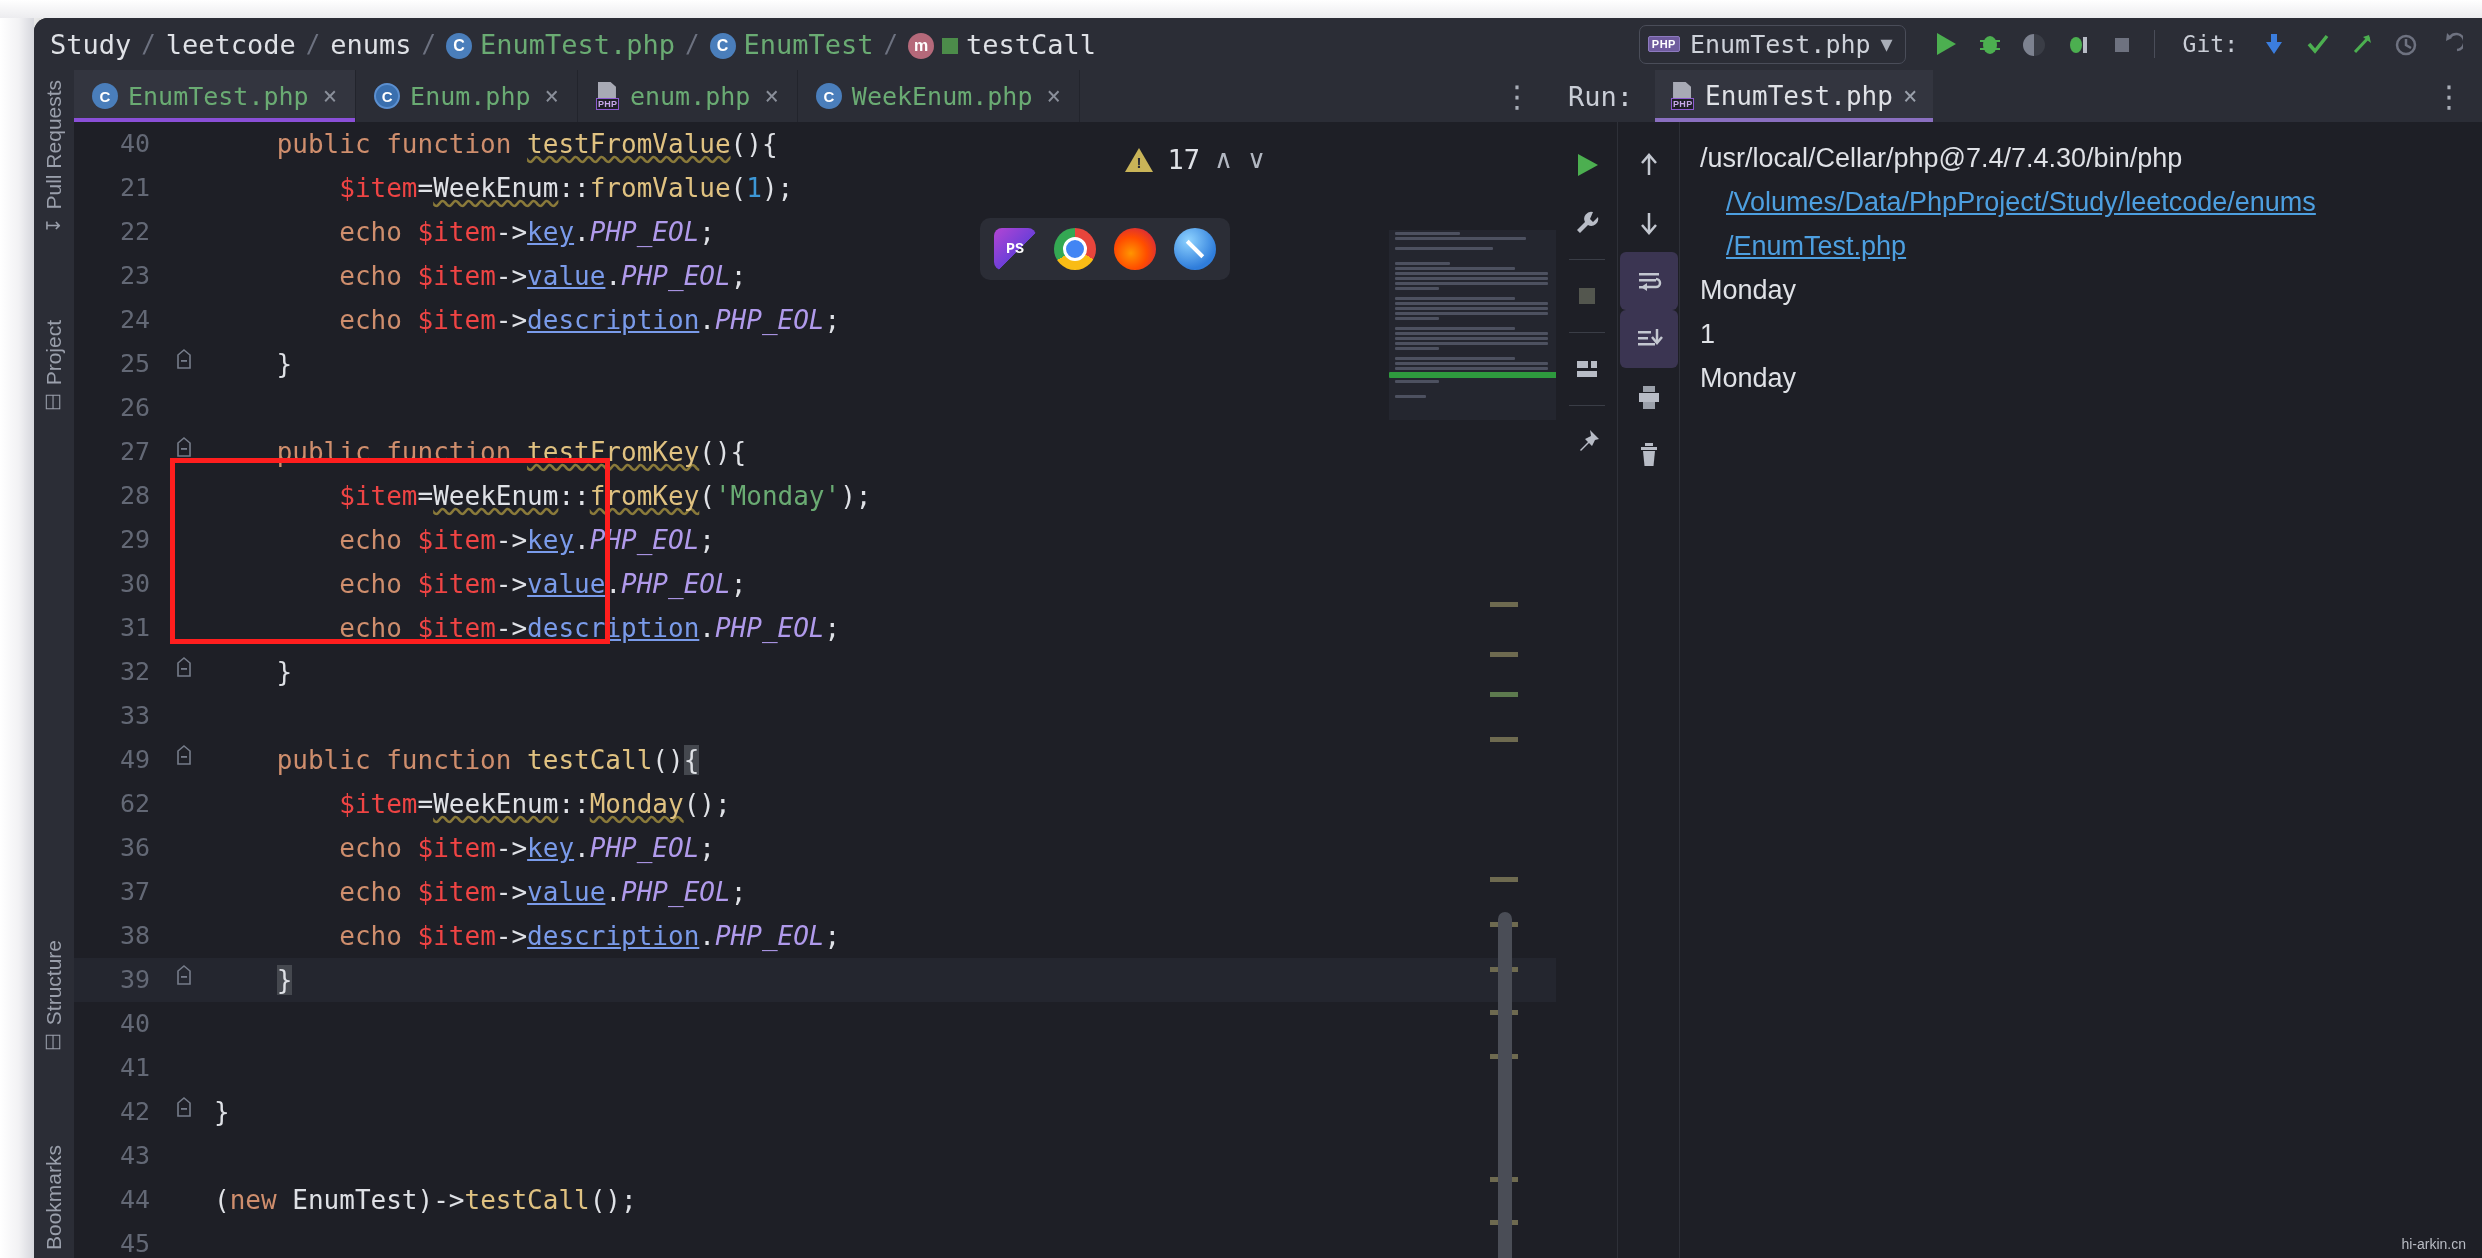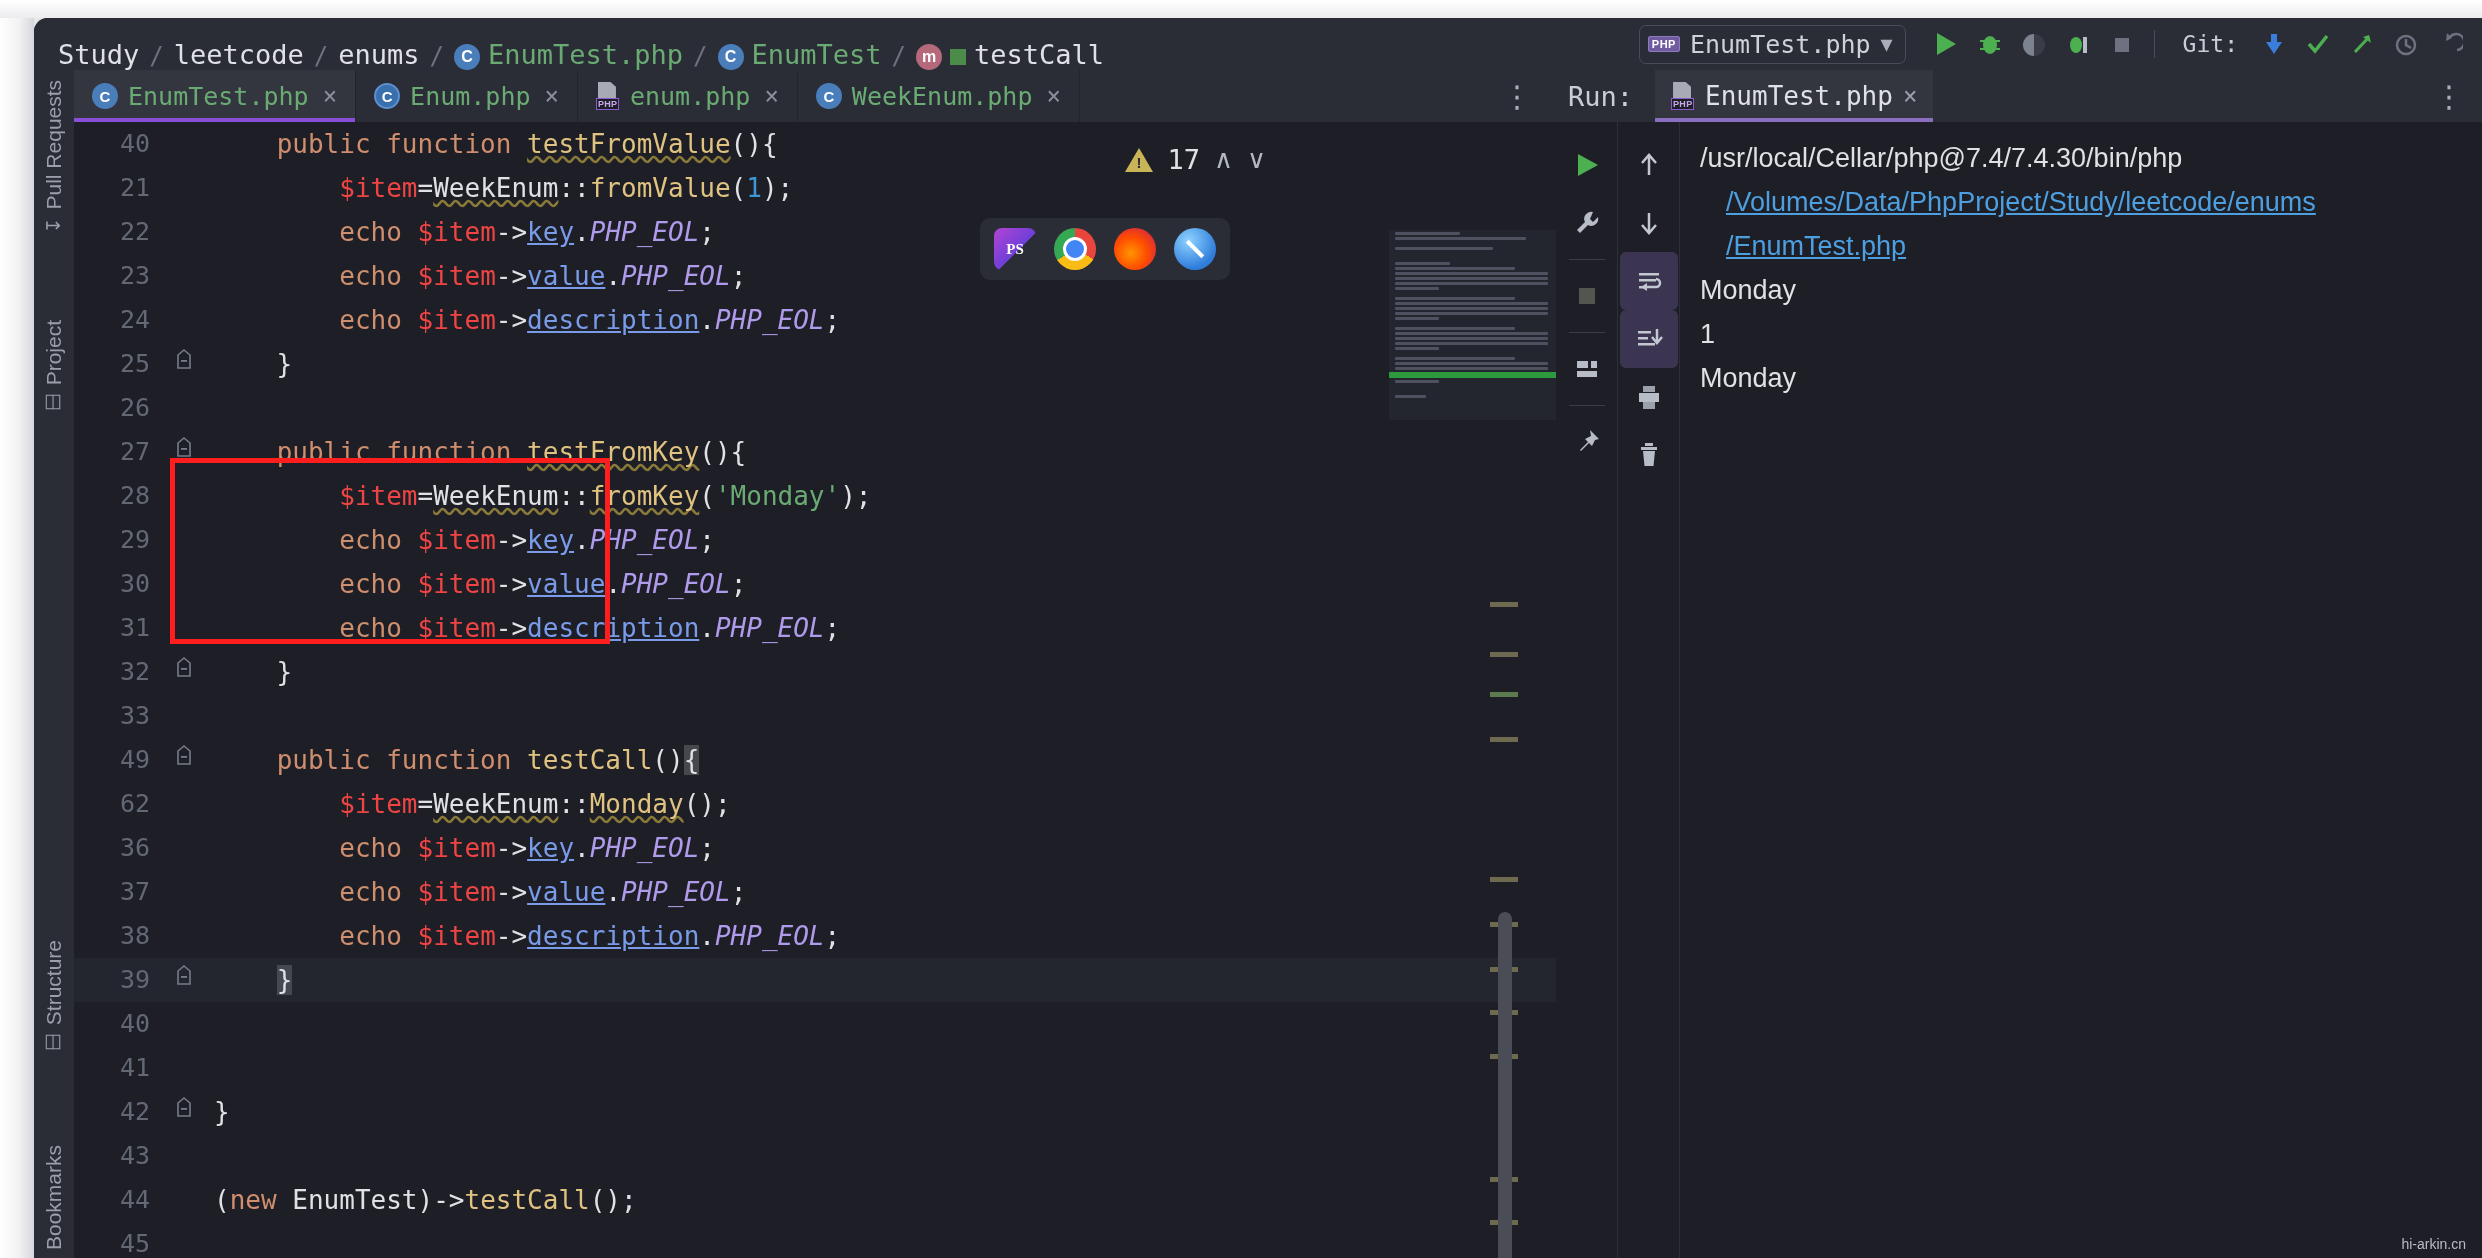--- a/index.html
+++ b/index.html
@@ -27,22 +27,22 @@
     border-radius: 14px 0 0 0;
     overflow: hidden;
     box-shadow: 0 0 40px rgba(0,0,0,.35);
   }
 
   
   .breadcrumb-bar {
     position: absolute; left: 0; top: 0;
     width: 100%; height: 52px;
     background: #2b2d36;
-    display: flex; align-items: flex-end;
-    padding-left: 24px;
+    display: flex; align-items: center;
+    padding-left: 16px;
     font-size: 27px;
     color: #b7bcc6;
     overflow: hidden;
     white-space: nowrap;
   }
   .breadcrumb-bar .crumb { color: #c9cdd6; }
   .breadcrumb-bar .crumb.green { color: #6aab73; }
   .breadcrumb-bar .crumb.white { color: #dfe1e6; }
   .breadcrumb-bar .sep { color: #6d7280; margin: 0 10px; font-size: 24px; }
   .bc-icon {
@@ -211,21 +211,21 @@
   .warn-tri::after { content:"!"; position:absolute; left:-3px; top:6px; font-size:15px; color:#2b2d36; font-family:"Liberation Sans", sans-serif; font-weight:bold;}
   .chev { color: #b2b7c1; font-size: 26px; font-family:"Liberation Sans", sans-serif; }
 
   
   .browser-pop {
     position: absolute; left: 946px; top: 200px;
     background: #2b2d36; border-radius: 10px;
     padding: 10px 14px; display: flex; gap: 18px; align-items: center;
     z-index: 5;
   }
-  .bico { width: 42px; height: 42px; border-radius: 50%; display:flex; align-items:center; justify-content:center; font-size:16px; font-weight:bold; color:#fff; font-family:Liberation Serif, serif;}
+  .bico { width: 42px; height: 42px; border-radius: 50%; display:flex; align-items:center; justify-content:center; font-size:16px; font-weight:bold; color:#fff; font-family:Liberation Mono, monospace;}
   .bico.ps { border-radius: 8px; background: linear-gradient(135deg,#b345d4 0%,#6f3fd8 55%,#2b2d36 56%); }
   .bico.chrome { background: conic-gradient(#e8453c 0 33%, #f9bc15 0 66%, #34a853 0 100%); position:relative;}
   .bico.chrome::after{content:"";position:absolute;width:18px;height:18px;border-radius:50%;background:#4285f4;border:3px solid #fff;}
   .bico.ff { background: radial-gradient(circle at 40% 60%, #ff9500 0%, #ff4d00 45%, #c2185b 100%); }
   .bico.safari { background: radial-gradient(circle at 35% 30%, #8fd3ff 0%, #2f7ddb 70%); position:relative;}
   .bico.safari::after{content:"";position:absolute;width:22px;height:4px;background:#fff;transform:rotate(45deg);}
 
   
   .minimap {
     position: absolute; left: 1315px; top: 108px;

